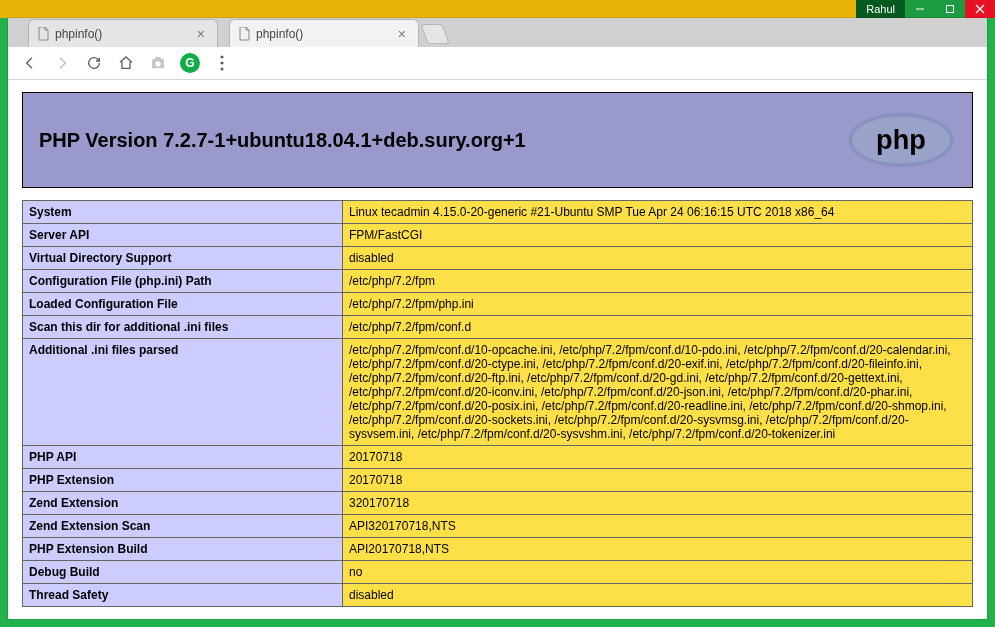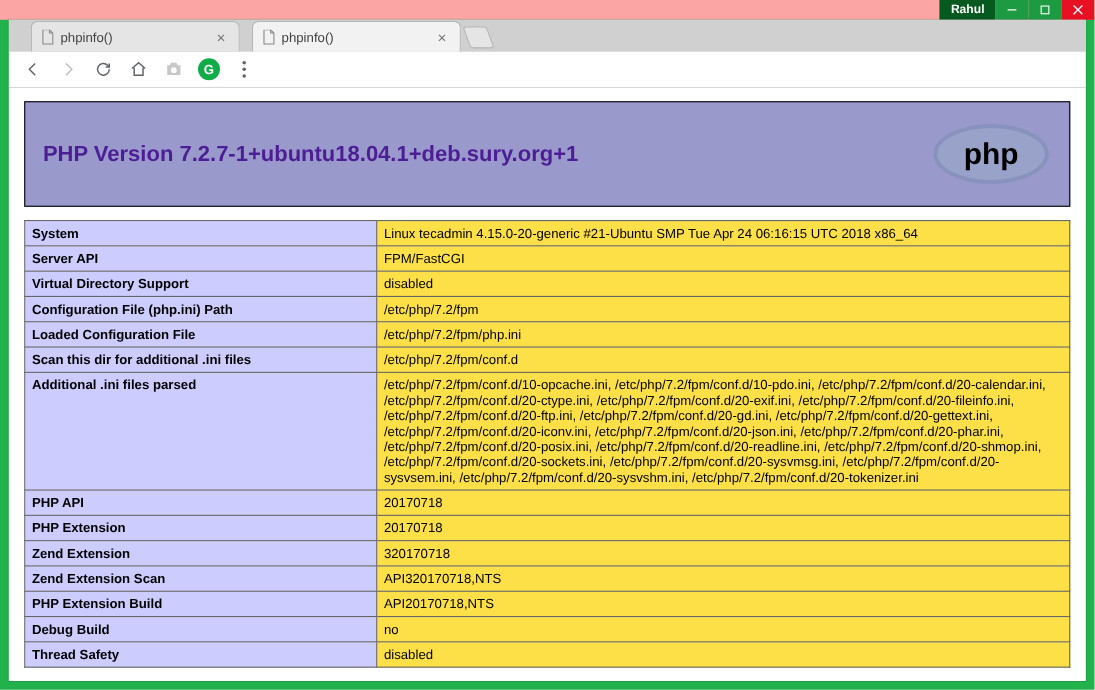--- a/index.html
+++ b/index.html
@@ -1,20 +1,20 @@
 <!DOCTYPE html>
 <html><head>
   <meta charset="utf-8">
   <style>
     * { margin: 0; padding: 0; box-sizing: border-box; }
     html, body { width: 995px; height: 627px; overflow: hidden; font-family: "Segoe UI", Arial, sans-serif; }
     body { background: #22b24c; display: flex; flex-direction: column; }
 
     
-    .titlebar { height: 18px; background: #fca5a5; display: flex; justify-content: flex-end; align-items: stretch; font-weight: bold; }
+    .titlebar { height: 18px; background: #eab308; display: flex; justify-content: flex-end; align-items: stretch; }
     .titlebar .user-badge { background: #065a1f; color: #fff; padding: 0 10px; font-size: 11px; line-height: 18px; }
     .titlebar .win-btn { width: 30px; display: flex; align-items: center; justify-content: center; cursor: pointer; }
     .titlebar .win-btn svg { width: 10px; height: 10px; }
     .titlebar .win-close { background: #e81123; }
     .titlebar .win-min { background: #1d9b42; }
     .titlebar .win-max { background: #1d9b42; }
 
     
     .chrome-outer { flex: 1; margin: 0 8px 8px 8px; display: flex; flex-direction: column; background: #fff; box-shadow: 0 0 0 1px rgba(0,0,0,.1); overflow: hidden; }
 
@@ -48,21 +48,21 @@
 
     
     .viewport-wrap { flex: 1; position: relative; display: flex; }
     .viewport { flex: 1; overflow-y: scroll; background: #fff; padding: 12px 14px; }
     .viewport::-webkit-scrollbar { width: 16px; }
     .viewport::-webkit-scrollbar-track { background: #f1f1f1; }
     .viewport::-webkit-scrollbar-thumb { background: #c1c1c1; border-radius: 2px; }
 
     
     .php-banner { background: #9999cc; border: 1px solid #000; padding: 18px 16px; display: flex; align-items: center; justify-content: space-between; margin-bottom: 12px; }
-    .php-banner h1 { font-size: 20px; color: #4c1d95; font-weight: 700; }
+    .php-banner h1 { font-size: 20px; color: #000000; font-weight: 700; }
     .php-logo { width: 110px; height: 58px; }
 
     
     table.phpinfo-table { width: 100%; border-collapse: collapse; font-size: 12px; }
     table.phpinfo-table td { border: 1px solid #666; padding: 4px 6px; vertical-align: top; }
     table.phpinfo-table td.e { background: #ccccff; font-weight: 700; width: 320px; color: #000; }
     table.phpinfo-table td.v { background: #fde047; color: #000; word-break: break-word; }
   </style>
 </head>
 <body>

